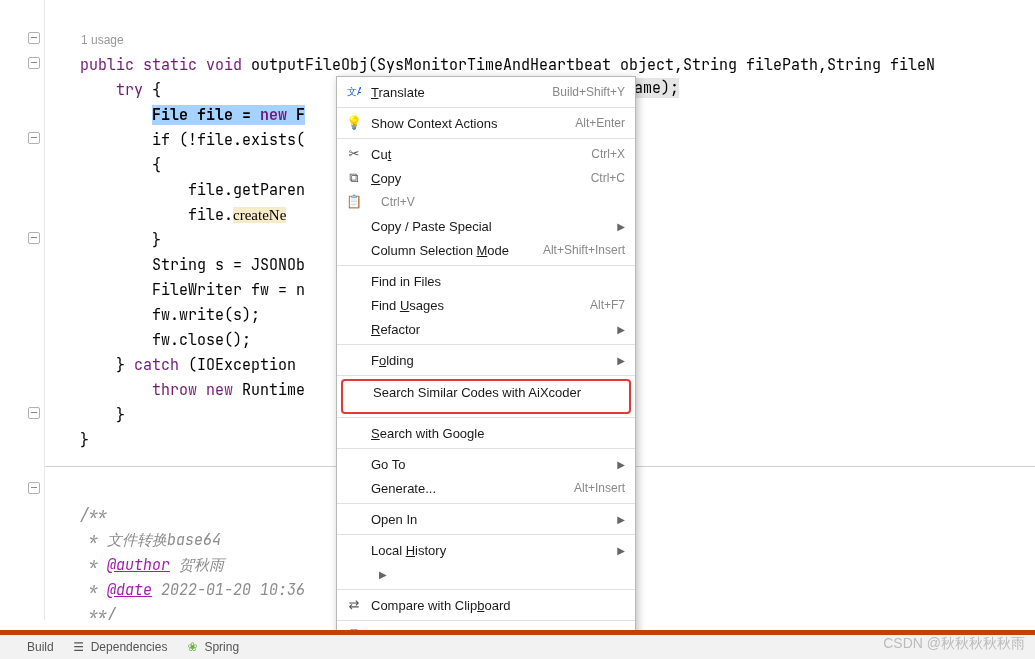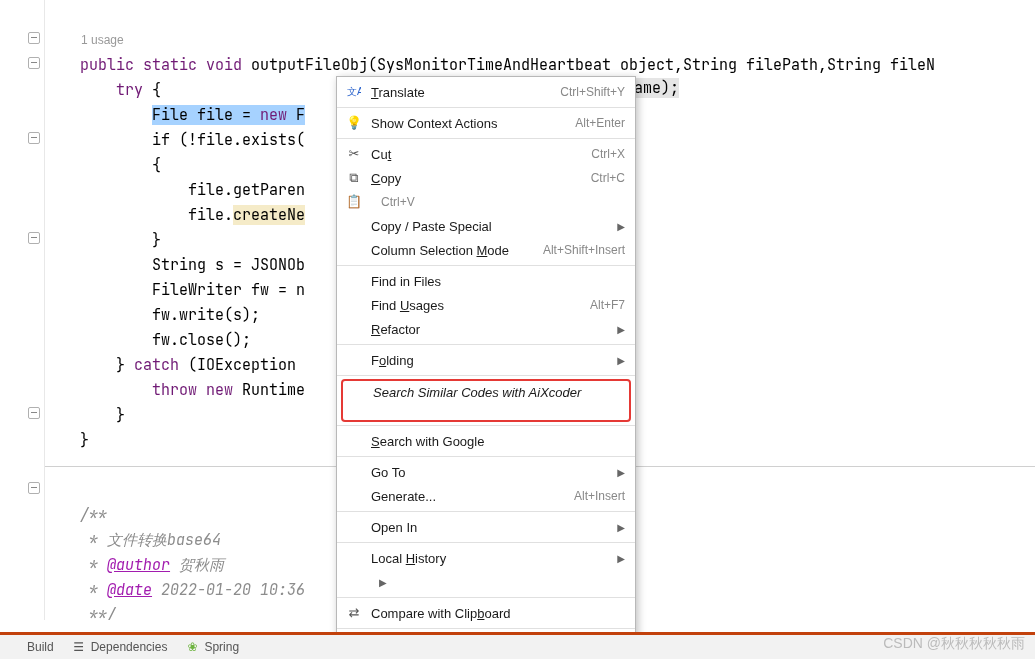--- a/index.html
+++ b/index.html
@@ -54,22 +54,22 @@
     }
     .usage-hint {
       color: #999;
       font-size: 12px;
       font-family: "Segoe UI", sans-serif;
       padding-left: 28px;
     }
     .keyword { color: #701a75; }
     .method-decl { color: #000; }
     .string-bg { background: #e5e5e5; }
-    .highlight { background: #A6D2FF; }
-    .deprecated { background: #F5EBC8; }
+    .highlight { background: #A6D2FF; font-weight: bold; }
+    .deprecated { background: #F5EBC8; font-family: Liberation Serif, serif; }
     .comment { color: #8C8C8C; font-style: italic; }
     .doc-tag { font-style: italic; text-decoration: underline; color: #a21caf;}
     .punct { color: #000; }
     .code-after {
       position: absolute;
       left: 634px;
       top: 78px;
       font-family: "JetBrains Mono", Consolas, monospace;
       font-size: 15px;
     }
@@ -124,30 +124,29 @@
     }
     .submenu-arrow {
       color: #666;
       font-size: 10px;
       margin-left: 8px;
     }
     .highlighted-item {
       border: 2px solid #e53935;
       border-radius: 4px;
       margin: 1px 4px;
-      padding: 3px 6px 20px 4px;
-      font-style: italic;
+      padding: 3px 6px 12px 4px;
     }
     
     .bottom-bar {
       position: absolute;
       bottom: 0; left: 0; right: 0;
       height: 24px;
       background: #f2f2f2;
-      border-top: 3px solid #c2410c;
+      border-top: 5px solid #c2410c;
       display: flex;
       align-items: center;
       padding: 12px 8px;
       font-size: 12px;
       color: #555;
     }
     .tool-btn {
       display: flex;
       align-items: center;
       margin-right: 18px;
@@ -213,21 +212,21 @@
   <div class="sep-line"></div>
 
   <div class="context-menu">
     <div class="menu-item">
       <span class="menu-icon">
         <svg width="14" height="14" viewBox="0 0 14 14">
             <text x="0" y="11" font-size="10" fill="#2962cc">文A</text>
           </svg>
       </span>
       <span class="menu-label"><u>T</u><span>ranslate</span></span>
-      <span class="menu-shortcut">Ctrl+Shift+Y</span>
+      <span class="menu-shortcut">Build+Shift+Y</span>
     </div>
     <div class="menu-sep"></div>
     <div class="menu-item">
       <span class="menu-icon">💡</span>
       <span class="menu-label">Show Context Actions</span>
       <span class="menu-shortcut">Alt+Enter</span>
     </div>
     <div class="menu-sep"></div>
     <div class="menu-item">
       <span class="menu-icon">✂</span>

